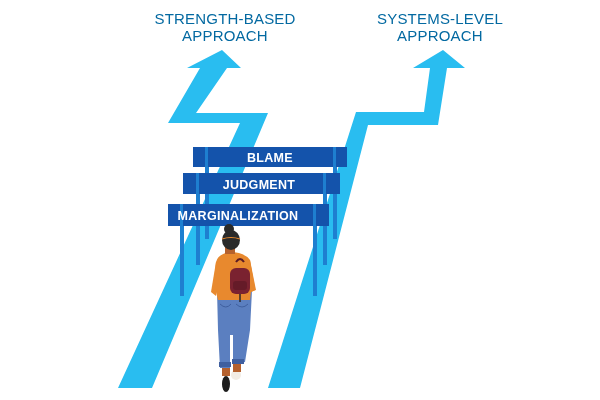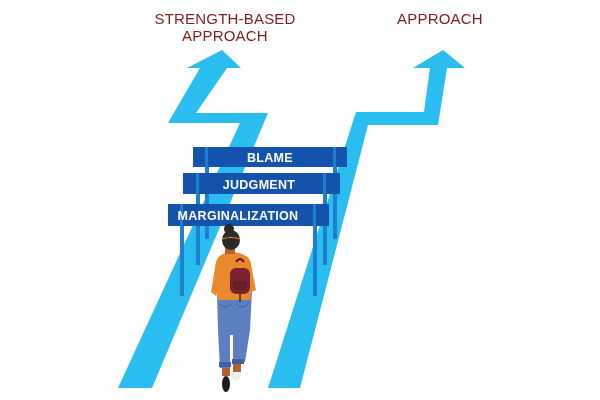--- a/index.html
+++ b/index.html
@@ -1,33 +1,34 @@
 <!DOCTYPE html>
 <html><head>
   <meta charset="utf-8">
   <style>
     html, body { margin: 0; padding: 0; background: #ffffff; }
     body { width: 600px; height: 400px; position: relative; overflow: hidden; font-family: "Liberation Sans", sans-serif; }
     .label {
-      position: absolute; color: #7f1d1d; font-size: 15px; line-height: 17px;
+      position: absolute; color: #0369a1; font-size: 15px; line-height: 17px;
       text-align: center; letter-spacing: 0.2px;
     }
     #label-left { left: 140px; top: 10px; width: 170px; }
     #label-right { left: 365px; top: 10px; width: 150px; }
     svg#scene { position: absolute; left: 0; top: 0; }
     .sign-text { font-family: "Liberation Sans", sans-serif; font-weight: bold; fill: #ffffff; font-size: 12.5px; letter-spacing: 0.3px; }
   </style>
 </head>
 <body>
 
 <div class="label" id="label-left">
   <div>STRENGTH-BASED</div>
   <div>APPROACH</div>
 </div>
 <div class="label" id="label-right">
+  <div>SYSTEMS-LEVEL</div>
   <div>APPROACH</div>
 </div>
 
 <svg id="scene" width="600" height="400" viewBox="0 0 600 400">
 
   <polygon fill="#29BDF0" points="118,388 152,388 268,113 196,113 227,68 241,68 222,50 187,68 200,68 168,123 240,123"></polygon>
 
   <polygon fill="#29BDF0" points="268,388 300,388 368,125 438,125 447,68 465,68 443,50 413,68 430,68 424,112 356,112"></polygon>
 
   <g fill="#1E7FD0">

